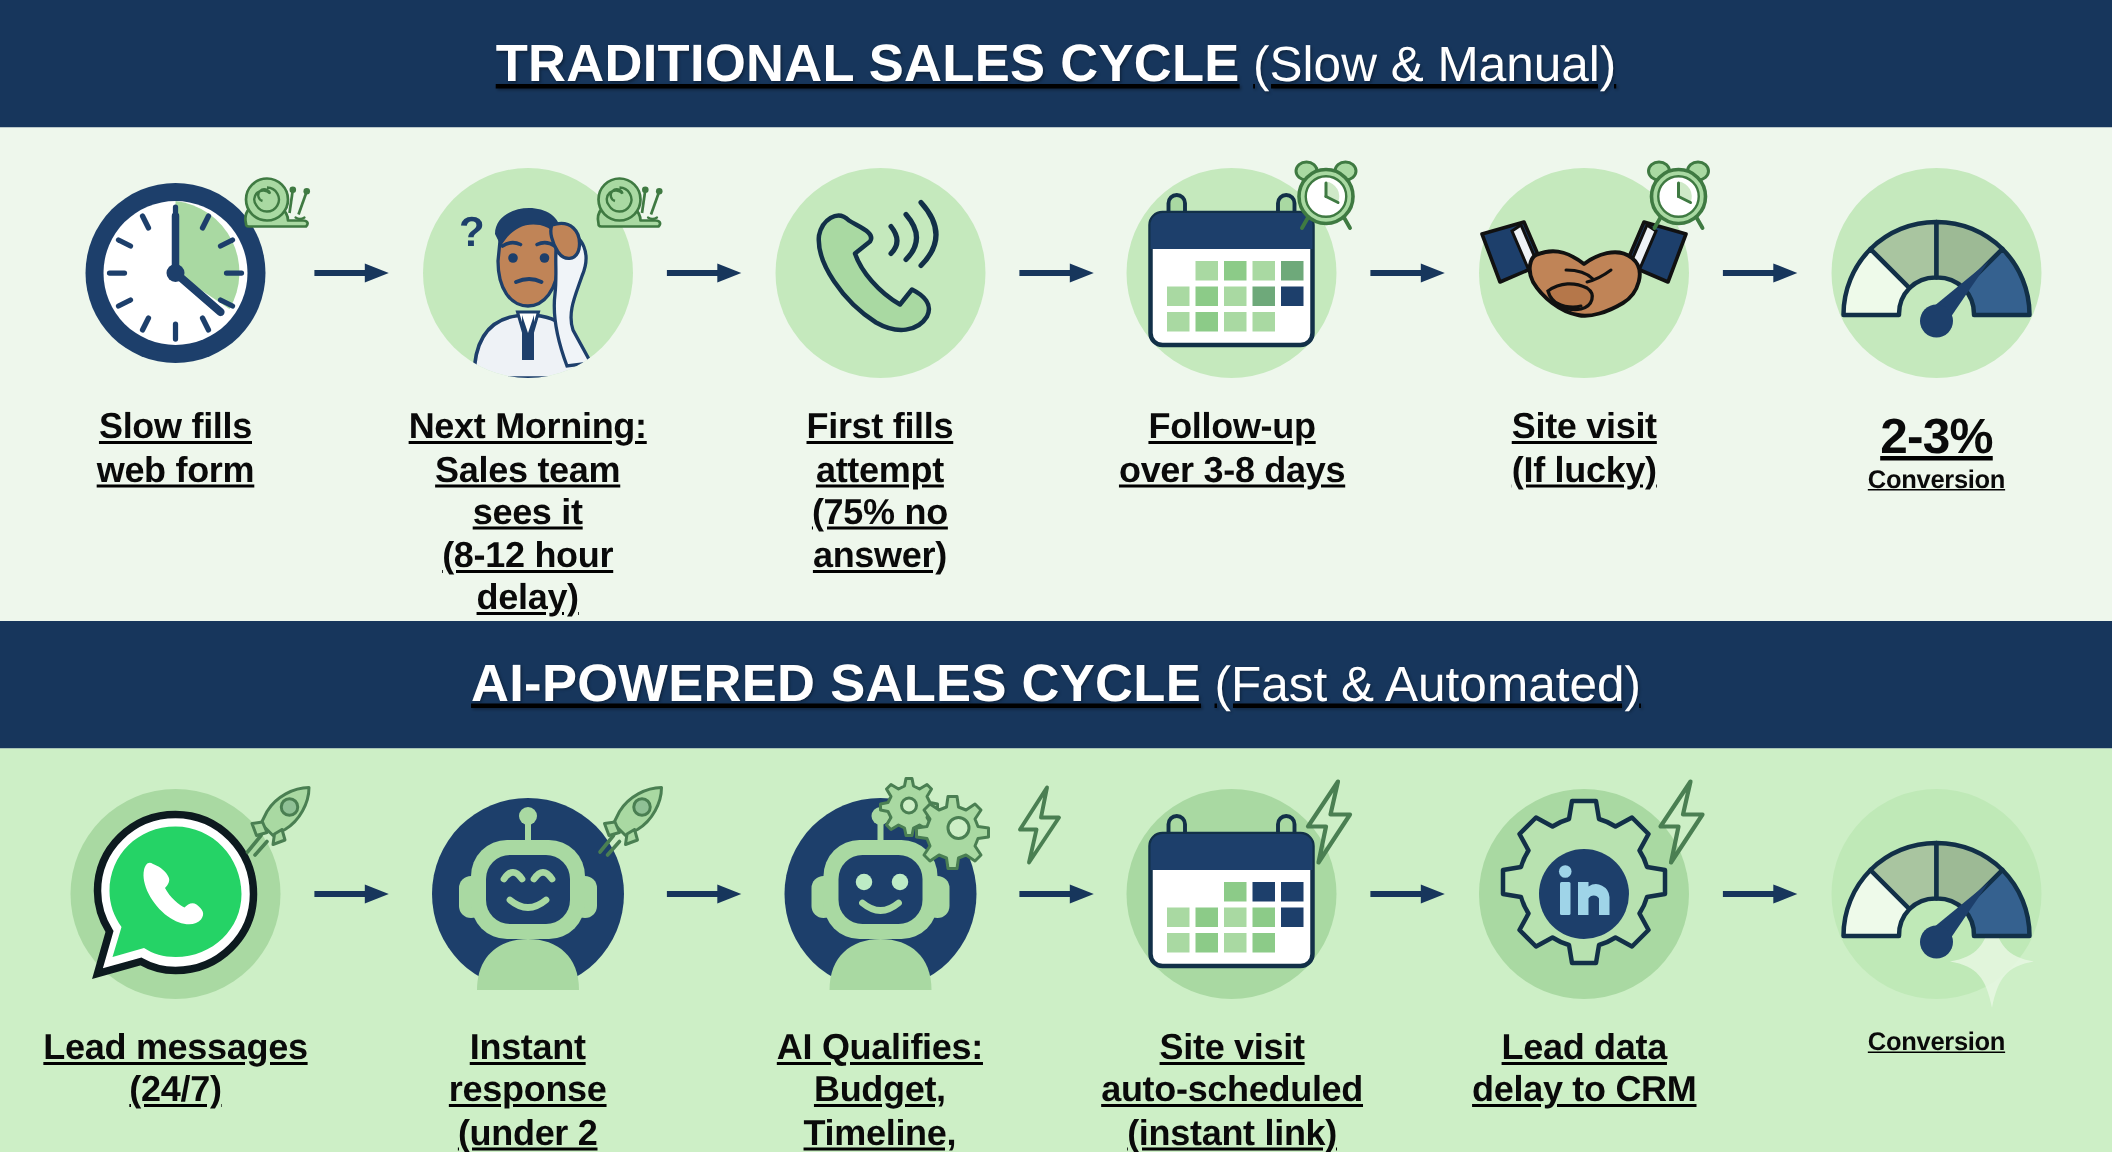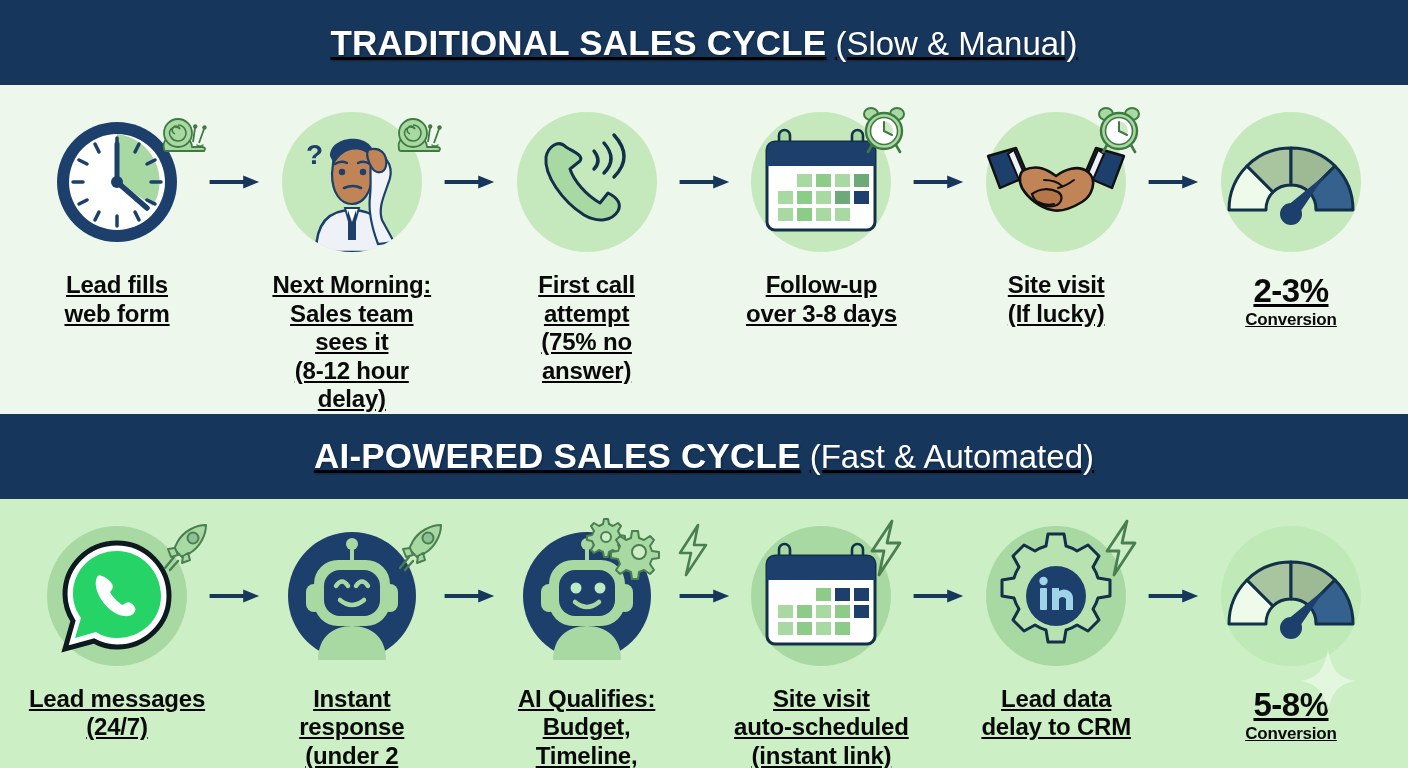--- a/index.html
+++ b/index.html
@@ -135,21 +135,21 @@
           <circle cx="20" cy="20" r="14" fill="#a9d9a2" stroke="#3f7a42" stroke-width="1.8"></circle>
           <path d="M20 20 m0 -8 a8 8 0 1 1 -7 12 a6 6 0 1 1 9 -8 a4 4 0 1 0 -5 5" fill="none" stroke="#3f7a42" stroke-width="1.6"></path>
           <line x1="41" y1="30" x2="46" y2="16" stroke="#3f7a42" stroke-width="1.8"></line>
           <line x1="35" y1="29" x2="37" y2="15" stroke="#3f7a42" stroke-width="1.8"></line>
           <circle cx="46.5" cy="14.5" r="2.2" fill="#3f7a42"></circle>
           <circle cx="37.2" cy="13.5" r="2.2" fill="#3f7a42"></circle>
           <path d="M39 32 q3 2 6 0" fill="none" stroke="#3f7a42" stroke-width="1.5" stroke-linecap="round"></path>
         </svg>
       </div>
       <div class="label">
-        <span>Lead fills</span><br>
+        <span>Slow fills</span><br>
         <span>web form</span>
       </div>
     </div>
 
     <div class="arrow">
       <svg width="66" height="22" viewBox="0 0 66 22">
           <line x1="2" y1="11" x2="48" y2="11" stroke="#17365c" stroke-width="5"></line>
           <path d="M44 3 L64 11 L44 19 Z" fill="#17365c"></path>
         </svg>
     </div>
@@ -214,21 +214,21 @@
         <svg class="glyph" width="130" height="130" viewBox="0 0 130 130">
           <path d="M44 30 C36 22 26 30 24 40 C22 58 40 84 62 98 C76 106 90 104 96 94 C100 86 94 80 86 76 L78 86 C64 78 52 64 48 52 L58 44 C62 38 50 34 44 30 Z" fill="#a9d9a2" stroke="#123048" stroke-width="3" stroke-linejoin="round"></path>
           <g fill="none" stroke="#123048" stroke-width="3.4" stroke-linecap="round">
             <path d="M72 52 q8 -8 0 -18"></path>
             <path d="M82 56 q14 -14 0 -30"></path>
             <path d="M92 60 q20 -20 0 -42"></path>
           </g>
         </svg>
       </div>
       <div class="label">
-        <span>First call attempt</span><br>
+        <span>First fills attempt</span><br>
         <span>(75% no answer)</span>
       </div>
     </div>
 
     <div class="arrow">
       <svg width="66" height="22" viewBox="0 0 66 22">
           <line x1="2" y1="11" x2="48" y2="11" stroke="#17365c" stroke-width="5"></line>
           <path d="M44 3 L64 11 L44 19 Z" fill="#17365c"></path>
         </svg>
     </div>
@@ -558,21 +558,20 @@
             <path d="M13 88 A62 62 0 0 1 31 44 L57 70 A25 25 0 0 0 50 88 Z" fill="#eefaea"></path>
             <path d="M31 44 A62 62 0 0 1 75 26 L75 63 A25 25 0 0 0 57 70 Z" fill="#a9c5a0"></path>
             <path d="M75 26 A62 62 0 0 1 119 44 L93 70 A25 25 0 0 0 75 63 Z" fill="#9dba95"></path>
             <path d="M119 44 A62 62 0 0 1 137 88 L100 88 A25 25 0 0 0 93 70 Z" fill="#35618f"></path>
           </g>
           <path d="M75 92 L71 84 L110 52 L80 96 Z" fill="#1d3f6b"></path>
           <circle cx="75" cy="92" r="11" fill="#1d3f6b"></circle>
         </svg>
       </div>
       <div class="label">
-        <span class="big">5-8%</span>
         <span class="sm">Conversion</span>
       </div>
       <div class="sparkle">
         <svg width="60" height="66" viewBox="0 0 60 66">
           <path d="M30 2 C34 22 40 30 58 33 C40 36 34 44 30 64 C26 44 20 36 2 33 C20 30 26 22 30 2 Z" fill="#e6f7e2" opacity="0.85"></path>
         </svg>
       </div>
     </div>
 
   </div>

